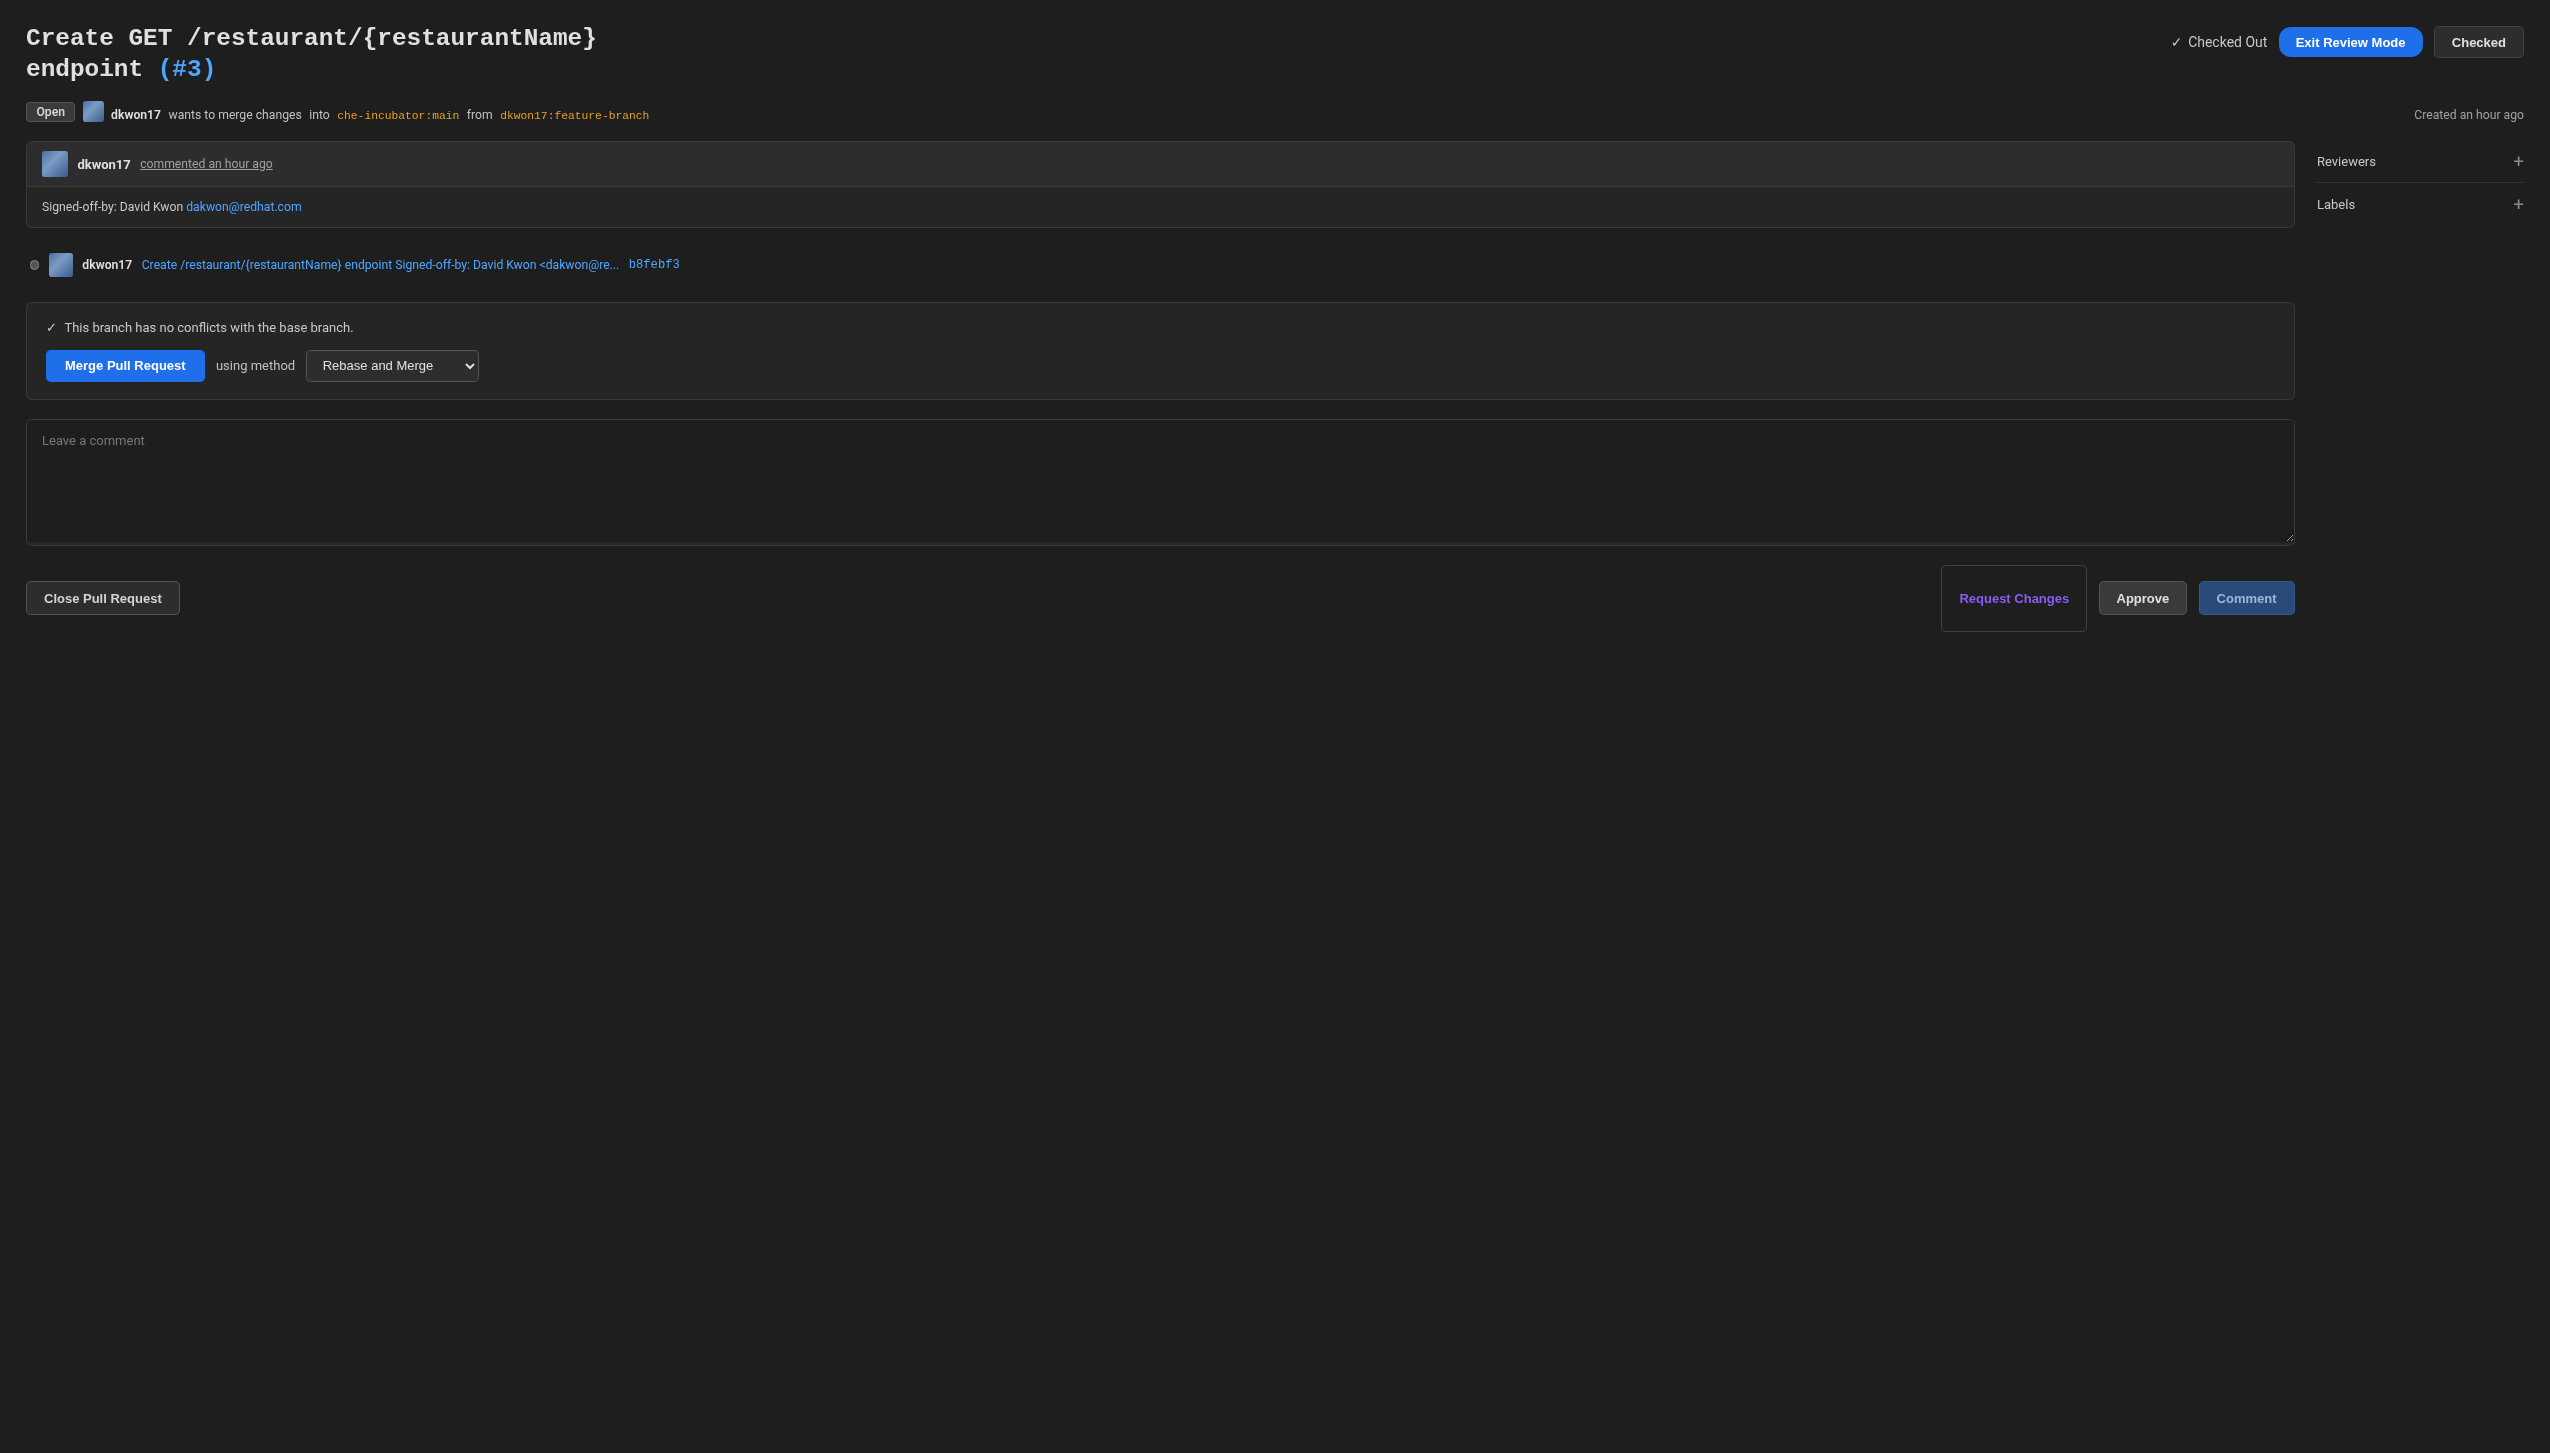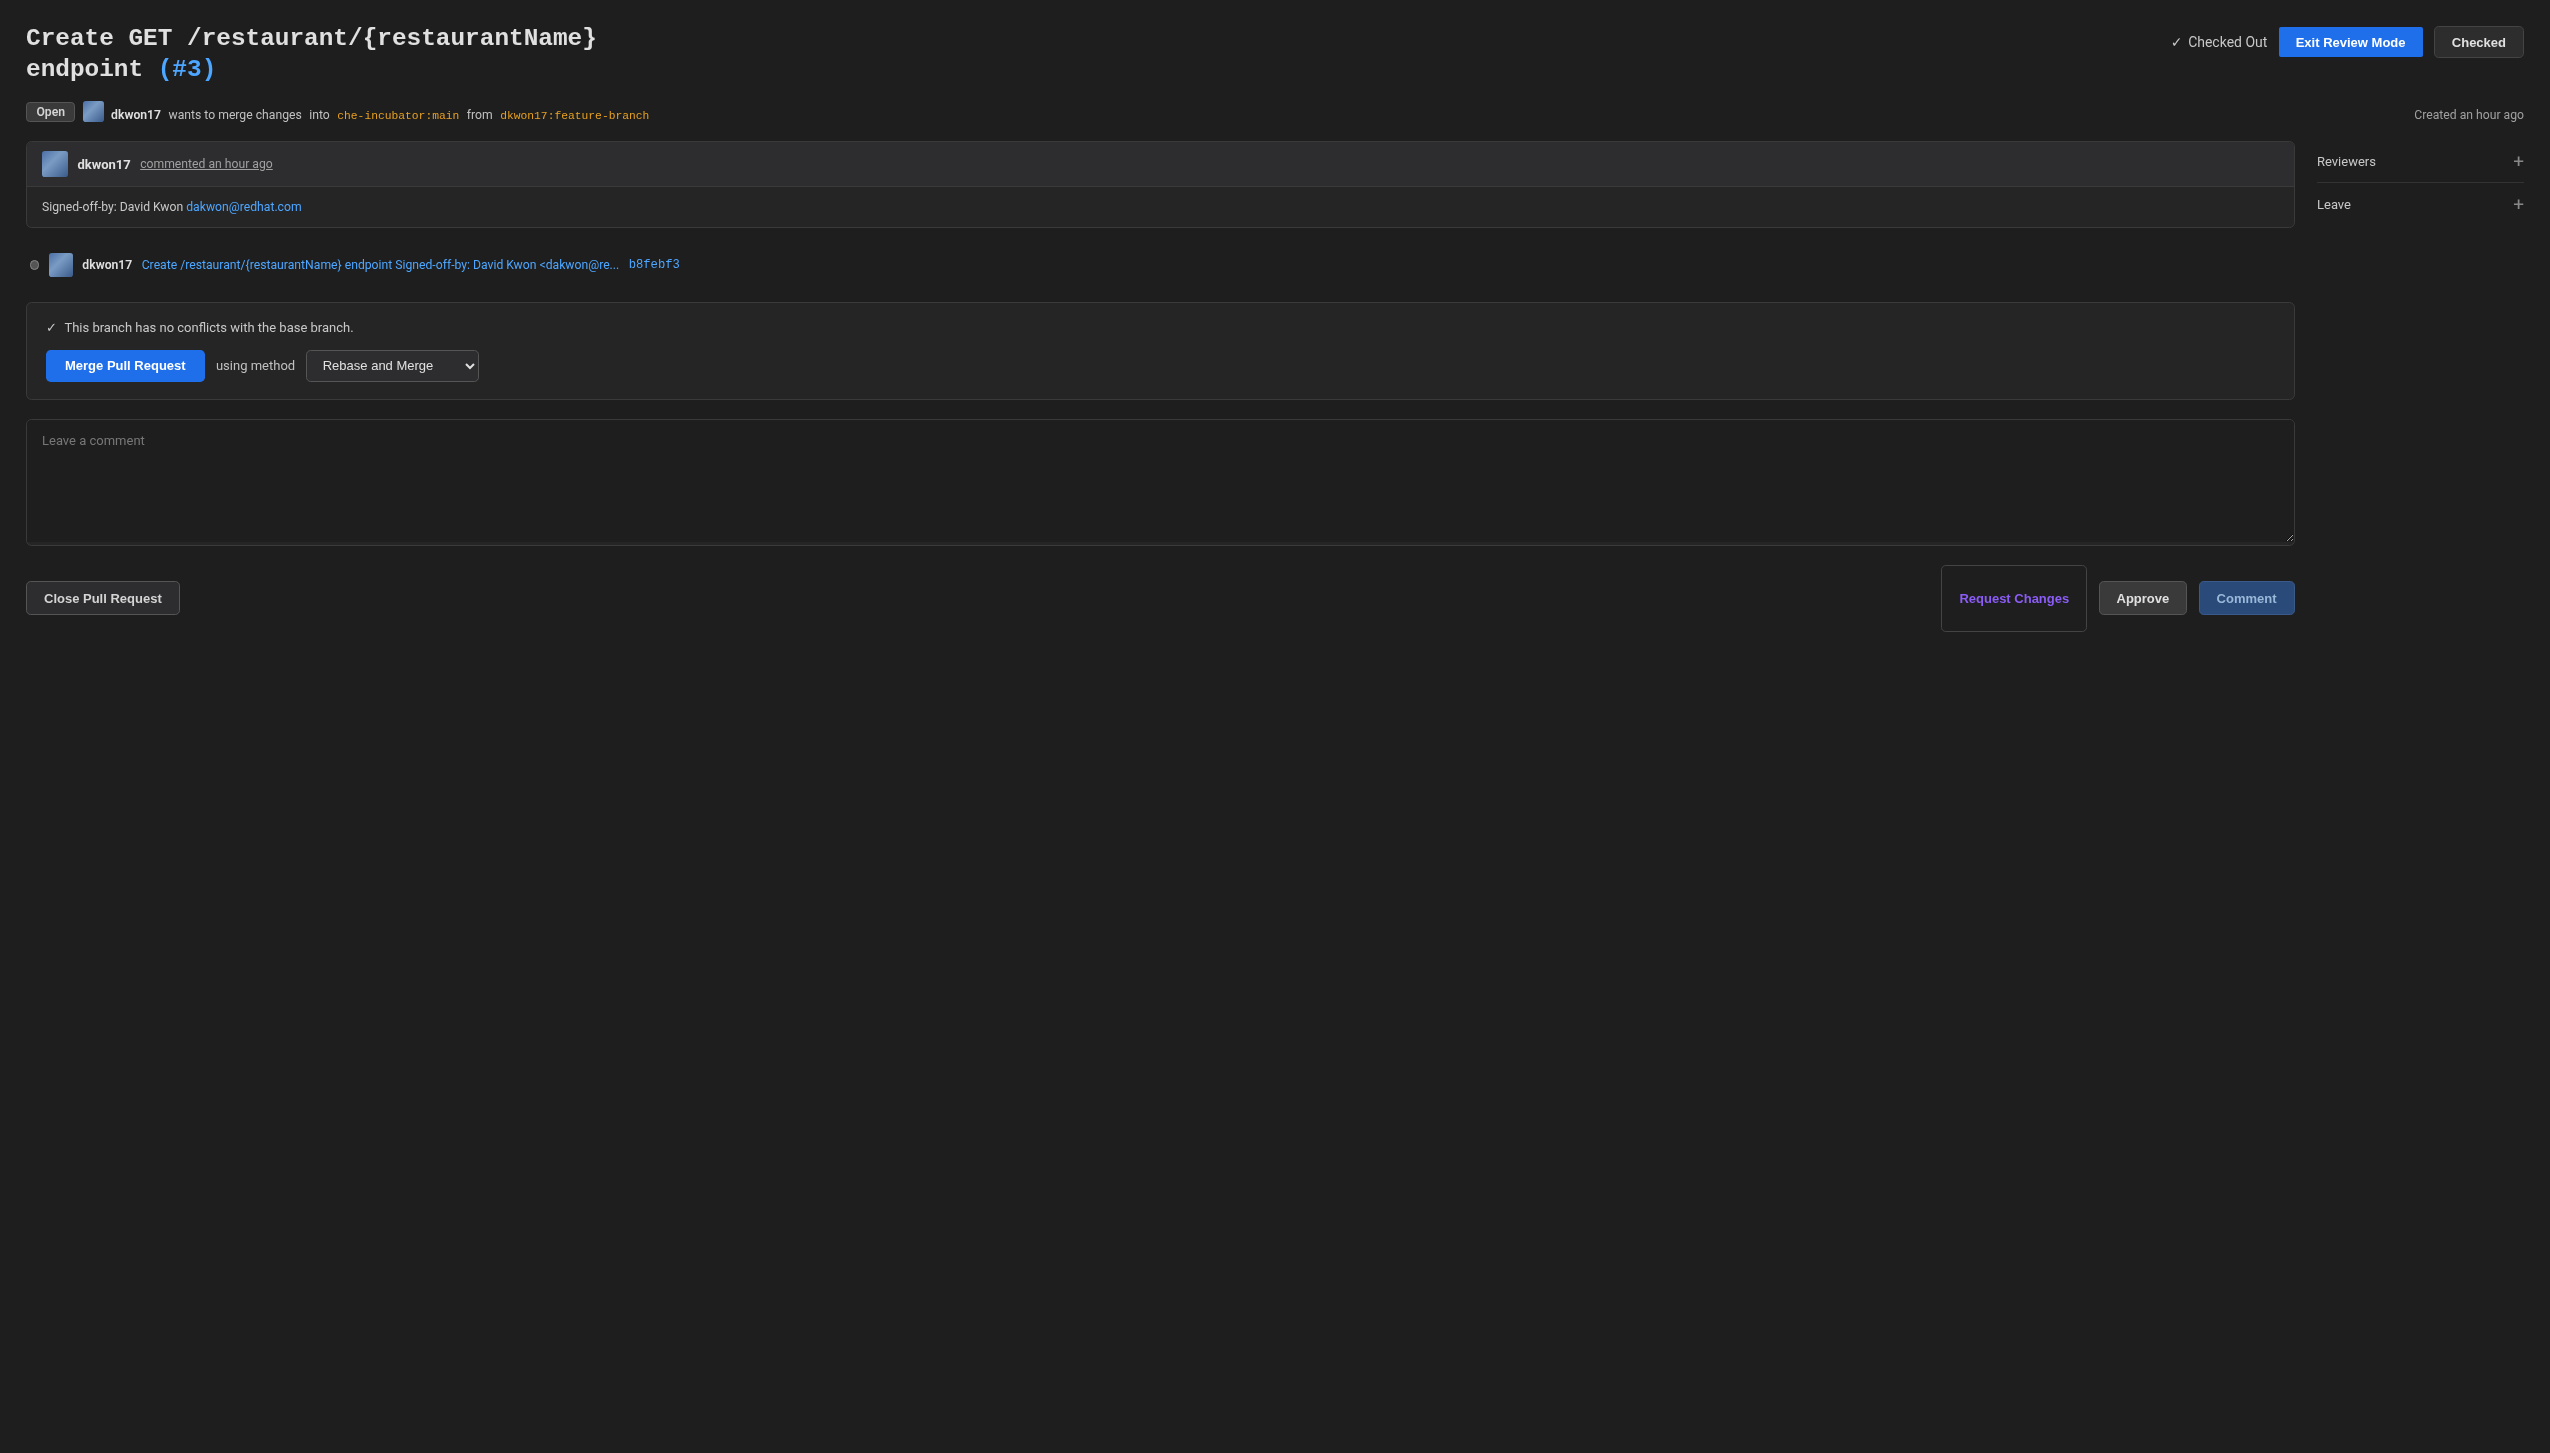--- a/index.html
+++ b/index.html
@@ -51,21 +51,21 @@
 
     .checkmark {
       color: #c8c8c8;
     }
 
     .btn-exit-review {
       background-color: #1f6feb;
       color: #fff;
       border: none;
       padding: 7.5px 17px;
-      border-radius: 2px;
+      border-radius: 12px;
       font-size: 13px;
       font-weight: 600;
       cursor: pointer;
     }
 
     .btn-refresh {
       background-color: #2d2d2d;
       color: #e0e0e0;
       border: 0.9px solid #444;
       padding: 7.5px 17px;
@@ -474,19 +474,19 @@
     </div>
 
   </div>
 
   <div class="sidebar">
     <div class="sidebar-section">
       <span>Reviewers</span>
       <span class="sidebar-plus">+</span>
     </div>
     <div class="sidebar-section">
-      <span>Leave</span>
+      <span>Labels</span>
       <span class="sidebar-plus">+</span>
     </div>
   </div>
 
 </div>
 
 
 </body></html>

